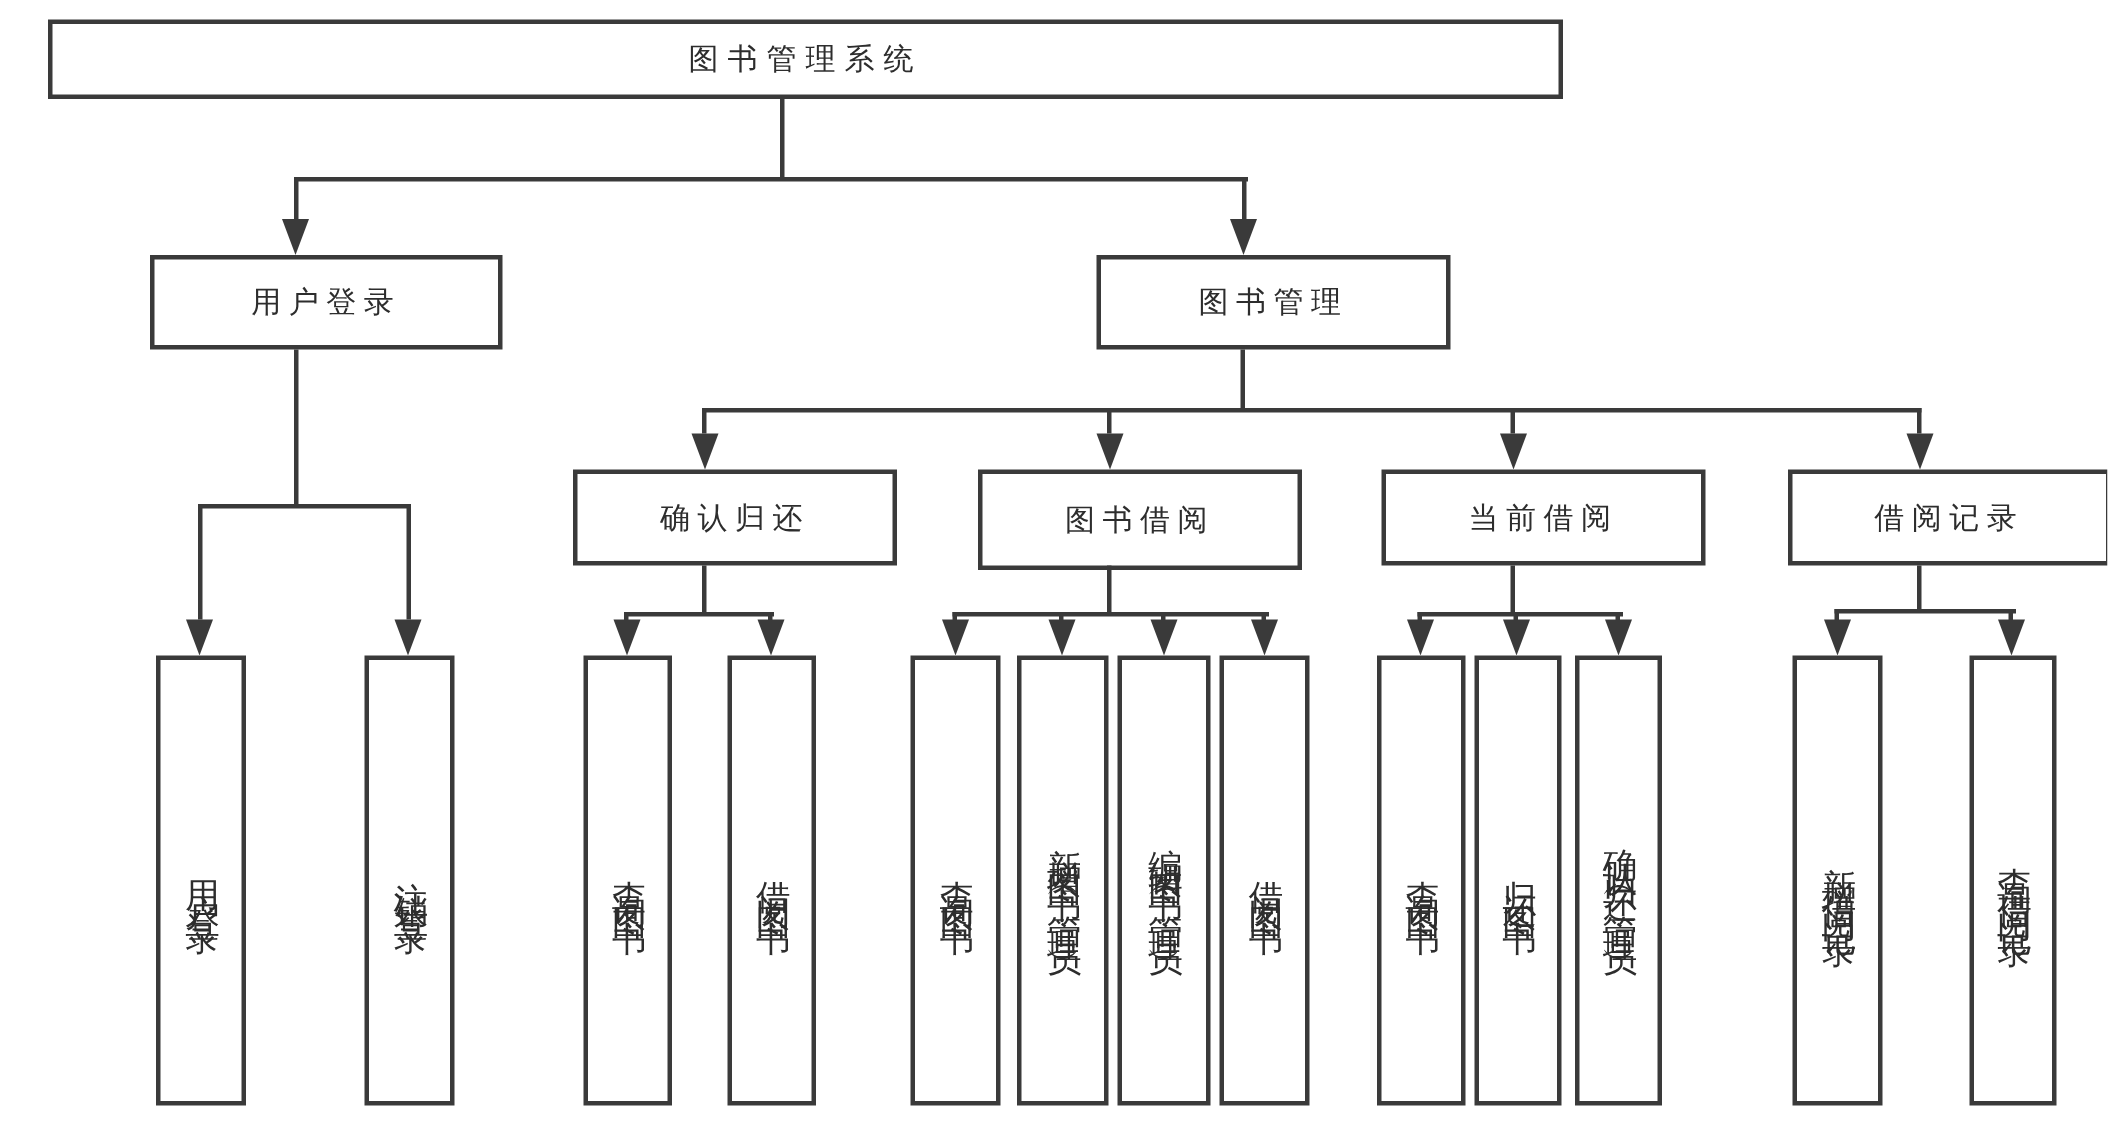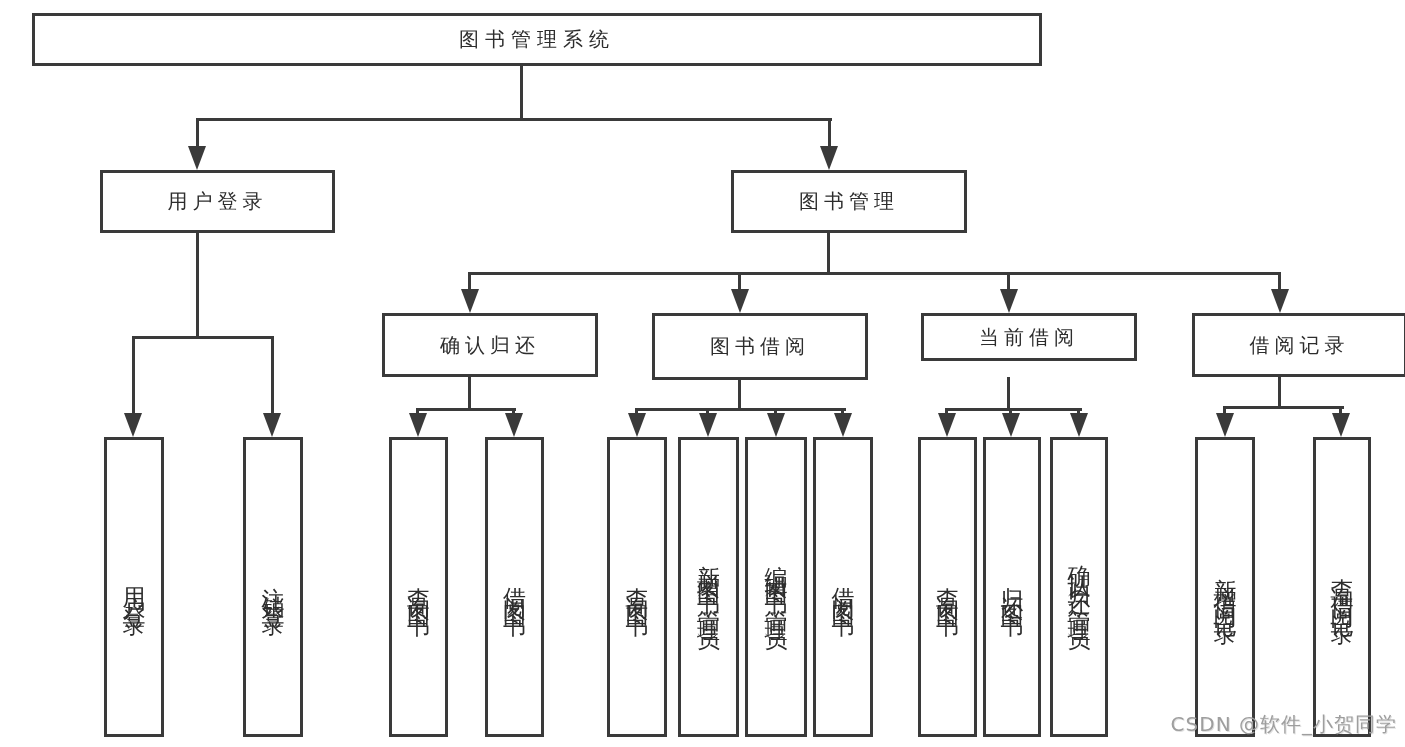--- a/index.html
+++ b/index.html
@@ -86,21 +86,21 @@
   <div class="ar" style="left:1000px;top:289px"></div>
   <div class="vl" style="left:1278px;top:272px;height:17px"></div>
   <div class="ar" style="left:1271px;top:289px"></div>
 
   <div class="node" style="left:362px;top:313px;width:216px;height:64px">
     <span>确认归还</span>
   </div>
   <div class="node" style="left:632px;top:313px;width:216px;height:67px">
     <span>图书借阅</span>
   </div>
-  <div class="node" style="left:901px;top:313px;width:216px;height:48px">
+  <div class="node" style="left:901px;top:313px;width:216px;height:64px">
     <span>当前借阅</span>
   </div>
   <div class="node" style="left:1172px;top:313px;width:215px;height:64px">
     <span>借阅记录</span>
   </div>
 
   <div class="vl" style="left:468px;top:377px;height:31px"></div>
   <div class="hl" style="left:417px;top:408px;width:99px"></div>
   <div class="vl" style="left:416px;top:408px;height:6px"></div>
   <div class="ar" style="left:409px;top:413px"></div>
@@ -171,15 +171,14 @@
     <span>确认归还（管理员）</span>
   </div>
 
   <div class="leaf" style="left:1195px;top:437px;width:60px;height:300px">
     <span>新增借阅记录</span>
   </div>
   <div class="leaf" style="left:1313px;top:437px;width:58px;height:300px">
     <span>查询借阅记录</span>
   </div>
 
-  <div class="watermark">CSDN @软件_小贺同学</div>
 
 </div>
 
 </body></html>

